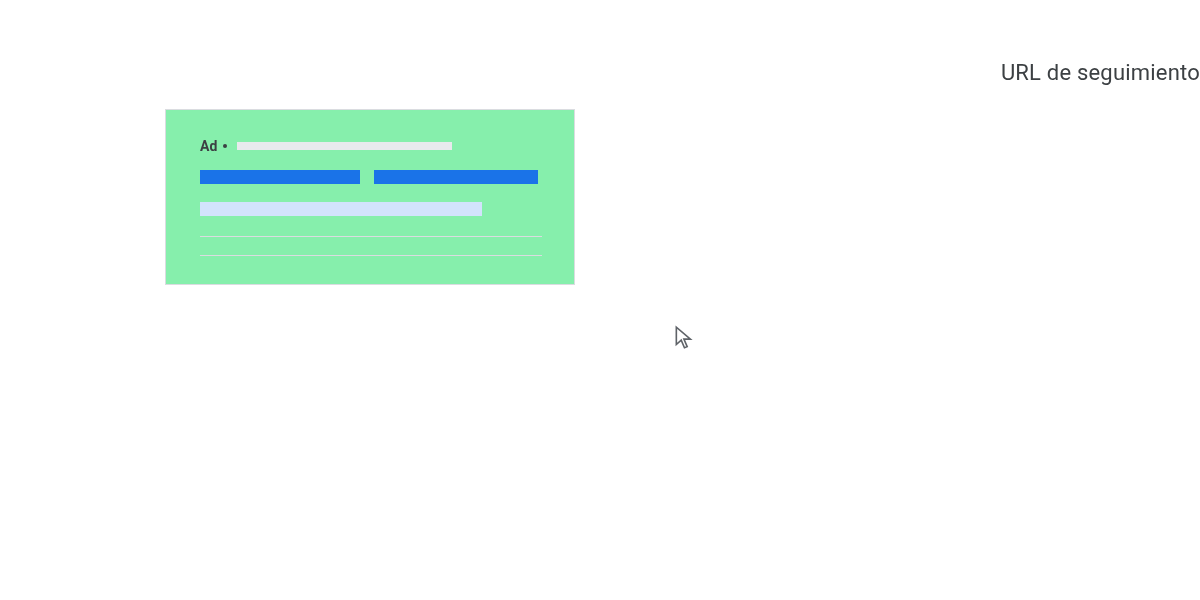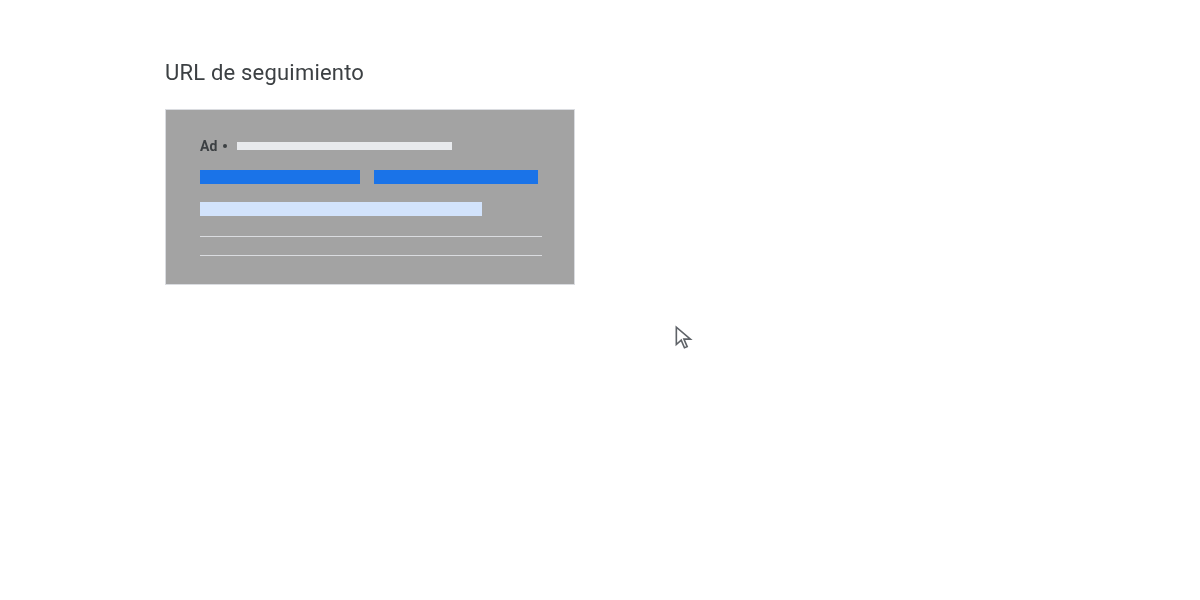--- a/index.html
+++ b/index.html
@@ -16,26 +16,27 @@
     }
     .container {
       padding: 60px 0 0 165px;
     }
     .section-title {
       font-size: 22px;
       color: #3c4043;
       font-weight: 400;
       margin-bottom: 24px;
       letter-spacing: 0.2px;
+      text-align: right;
     }
     .ad-preview-card {
       border: 1px solid #dadce0;
       width: 410px;
       padding: 28px 34px 28px 34px;
-      background: #a3a3a3;
+      background: #86efac;
     }
     .ad-header-row {
       display: flex;
       align-items: center;
       margin-bottom: 16px;
     }
     .ad-label {
       font-size: 14px;
       font-weight: 700;
       color: #3c4043;

